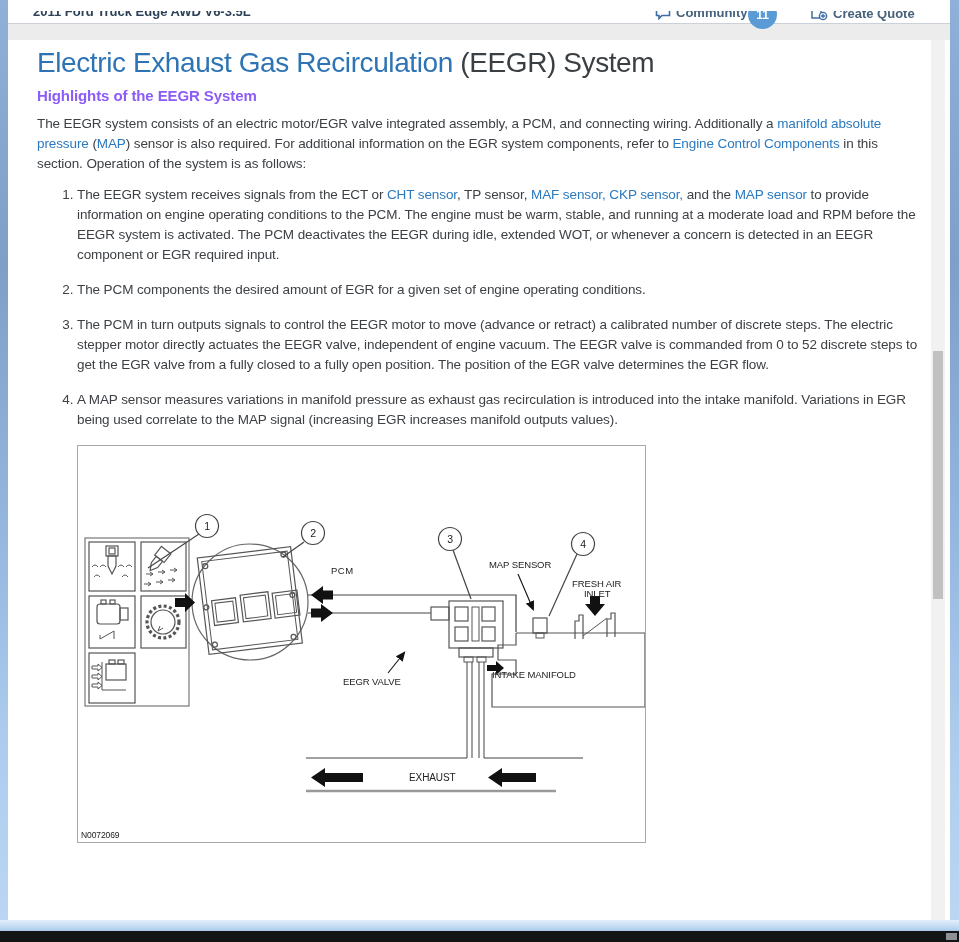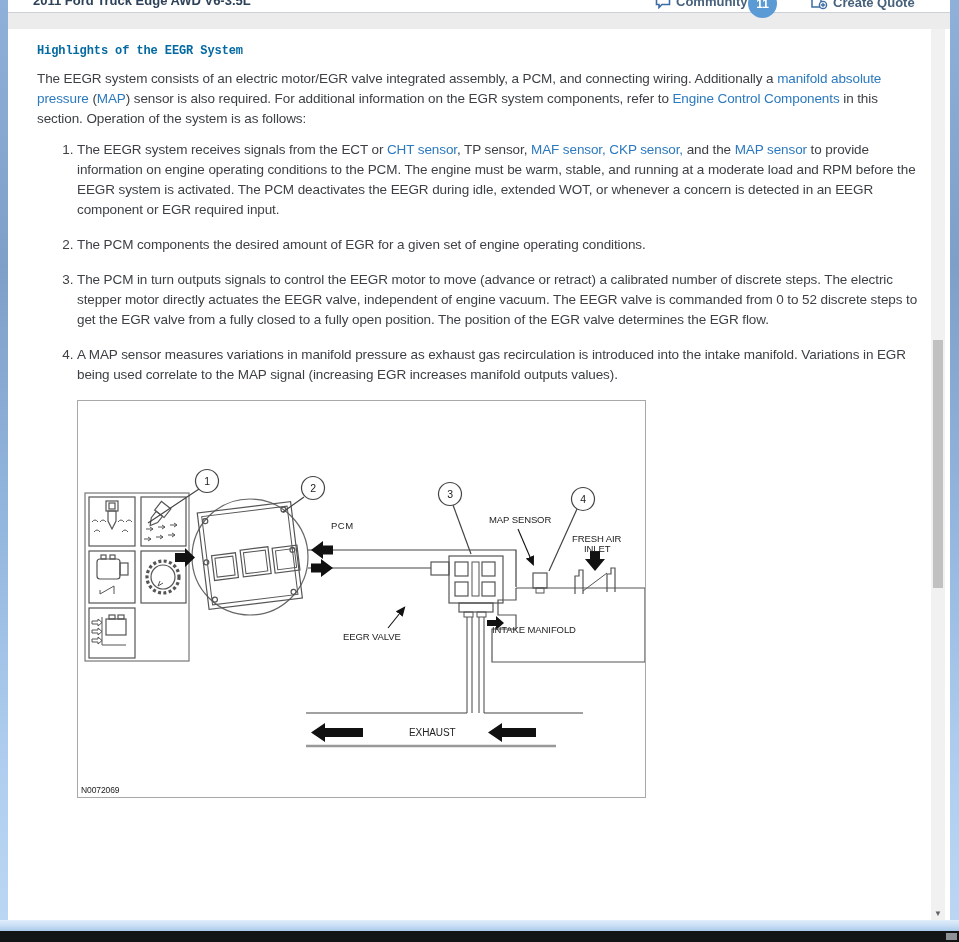--- a/index.html
+++ b/index.html
@@ -13,38 +13,38 @@
     background:linear-gradient(180deg,#8fb0d8 0%,#7e9fc8 28%,#93b6de 55%,#aecdee 80%,#bcd7f4 100%);
   }
   .frame-left{left:0;width:8px;}
   .frame-right{left:950px;width:9px;}
   .frame-bottom{position:absolute;left:0;top:920px;width:959px;height:11px;
     background:linear-gradient(180deg,#e2eefb 0%,#c7ddf5 55%,#a9c9ea 100%);z-index:40;}
   .bottom-bar{position:absolute;left:0;top:931px;width:959px;height:11px;background:#121416;z-index:41;}
   .corner-chip{position:absolute;left:946px;top:933px;width:11px;height:7px;background:#8e9296;z-index:42;}
 
   
-  .app{position:absolute;left:8px;top:0;width:942px;height:921px;background:#fff;overflow:hidden;}
+  .app{position:absolute;left:8px;top:11px;width:942px;height:921px;background:#fff;overflow:hidden;}
   .topbar{position:absolute;left:0;top:0;width:100%;height:12px;background:#fff;border-bottom:1px solid #ccd1d7;z-index:6;}
   .grayband{position:absolute;left:0;top:13px;width:100%;height:16px;background:#ececec;z-index:1;}
   .vehicle-title{position:absolute;left:25px;top:-7px;font-size:13px;font-weight:bold;color:#2d4258;white-space:nowrap;z-index:7;}
   .tb-btn{position:absolute;top:-6px;display:flex;align-items:center;gap:5px;font-size:13px;font-weight:bold;color:#47617c;cursor:pointer;z-index:7;}
   .tb-community{left:647px;}
   .tb-createquote{left:802px;}
   .tb-btn svg{display:block;}
   .badge{position:absolute;left:740px;top:-11px;width:29px;height:29px;border-radius:50%;
     background:var(--badge-blue,#5b9bd5);color:#fff;font-size:12px;font-weight:bold;
     text-align:center;line-height:31px;z-index:7;}
 
   
   .main{position:absolute;left:0;top:29px;width:100%;height:892px;background:#fff;z-index:2;}
   .textblock{padding:6px 30px 0 29px;font-size:13.5px;line-height:20px;color:#3d4145;letter-spacing:-0.1px;}
   h1{margin:0;font-size:28px;line-height:34px;font-weight:400;letter-spacing:-0.4px;color:#3a3f44;}
   h1 .tlead{color:var(--title-blue,#2e74b5);}
-  h2{margin:8px 0 0 0;font-size:12px;line-height:16px;color:#0369a1;font-family:Liberation Mono, monospace;}
+  h2{margin:8px 0 0 0;font-size:15px;line-height:16px;color:#8b5cf6;}
   h2.overview{margin-top:15px;}
   ul.highlights{margin:7px 0 0 0;padding:0 0 0 47px;}
   ul.highlights li{margin:0;}
   p{margin:10px 0 0 0;}
   ol.steps{margin:11px 0 11px 0;padding:0 0 0 40px;}
   ol.steps li{margin:0 0 15px 0;}
   a.tlink{color:var(--link-blue,#2b79be);text-decoration:none;cursor:pointer;}
   sub{font-size:9.5px;}
   figure.diagram{margin:3px 0 0 40px;width:567px;border:1px solid #a8a8a8;background:#fff;padding:0;}
   figure.diagram svg{display:block;}
@@ -86,20 +86,21 @@
         <rect x="2" y="1" width="9" height="12" fill="none" stroke="#3c6ea5" stroke-width="1.5"></rect>
         <circle cx="13" cy="11" r="3.6" fill="#fff" stroke="#3c6ea5" stroke-width="1.4"></circle>
         <path d="M13,8.8 v4.4 M10.8,11 h4.4" stroke="#3c6ea5" stroke-width="1.3"></path>
       </svg>
     </span>
     <span>Create Quote</span>
   </div>
 
   <div class="main">
     <div class="textblock">
+      <h1><span class="tlead">Electric Exhaust Gas Recirculation</span><span> (EEGR) System</span></h1>
 
       <h2>Highlights of the EEGR System</h2>
 
       <p><span>The EEGR system consists of an electric motor/EGR valve integrated assembly, a PCM, and connecting wiring. Additionally a </span><a class="tlink" href="#">manifold absolute pressure</a><span> (</span><a class="tlink" href="#">MAP</a><span>) sensor is also required. For additional information on the EGR system components, refer to </span><a class="tlink" href="#">Engine Control Components</a><span> in this section. Operation of the system is as follows:</span></p>
 
       <ol class="steps">
         <li><span>The EEGR system receives signals from the ECT or </span><a class="tlink" href="#">CHT sensor</a><span>, TP sensor, </span><a class="tlink" href="#">MAF sensor,</a><span> </span><a class="tlink" href="#">CKP sensor,</a><span> and the </span><a class="tlink" href="#">MAP sensor</a><span> to provide information on engine operating conditions to the PCM. The engine must be warm, stable, and running at a moderate load and RPM before the EEGR system is activated. The PCM deactivates the EEGR during idle, extended WOT, or whenever a concern is detected in an EEGR component or EGR required input.</span></li>
         <li><span>The PCM components the desired amount of EGR for a given set of engine operating conditions.</span></li>
         <li><span>The PCM in turn outputs signals to control the EEGR motor to move (advance or retract) a calibrated number of discrete steps. The electric stepper motor directly actuates the EEGR valve, independent of engine vacuum. The EEGR valve is commanded from 0 to 52 discrete steps to get the EGR valve from a fully closed to a fully open position. The position of the EGR valve determines the EGR flow.</span></li>
         <li><span>A MAP sensor measures variations in manifold pressure as exhaust gas recirculation is introduced into the intake manifold. Variations in EGR being used correlate to the MAP signal (increasing EGR increases manifold outputs values).</span></li>

